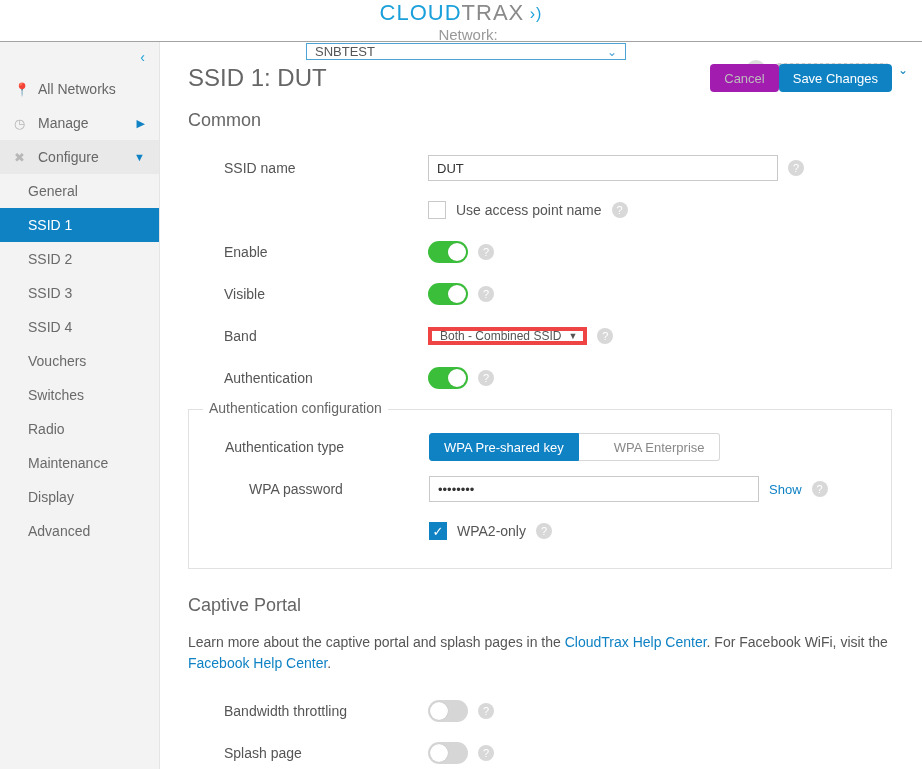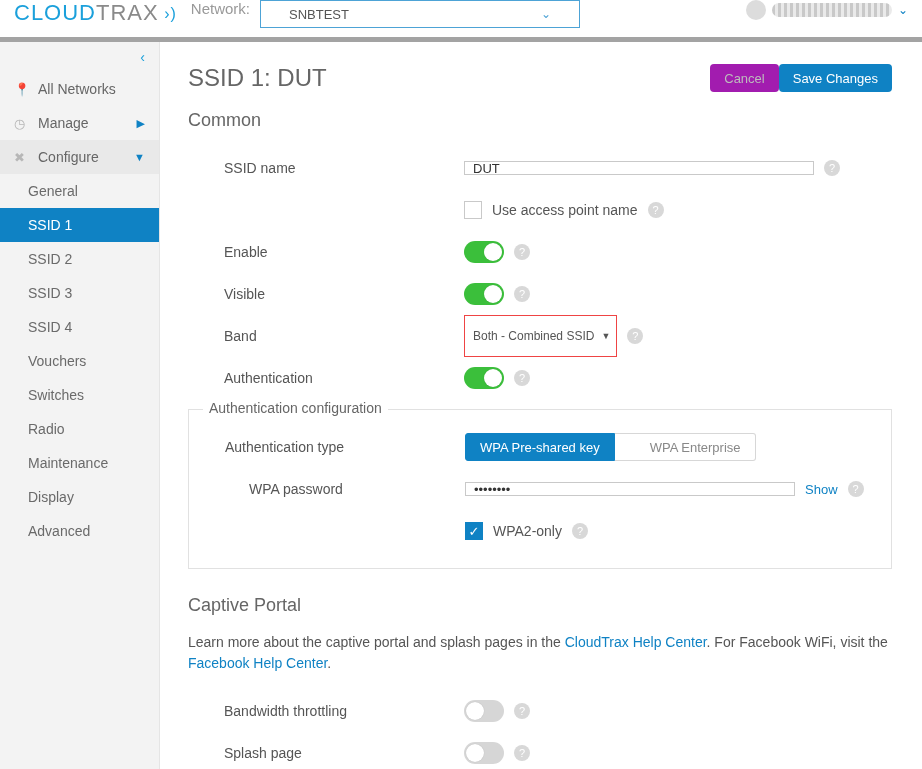--- a/index.html
+++ b/index.html
@@ -1,25 +1,25 @@
 <!DOCTYPE html>
 <html><head>
 <meta charset="utf-8">
 <style>
   * { box-sizing: border-box; margin: 0; padding: 0; }
   body { font-family: "Segoe UI", Arial, sans-serif; font-size: 14px; color: #555; background: #fff; width: 922px; }
   
   
-  .topbar { display: flex; align-items: flex-start; height: 42px; border-bottom: 5px solid #a3a3a3; padding: 0 14px; }
+  .topbar { display: flex; align-items: center; height: 42px; border-bottom: 1px solid #a3a3a3; padding: 0 14px; flex-direction: column; }
   .logo { font-size: 22px; font-weight: 400; letter-spacing: 1px; }
   .logo .c1 { color: #1ba0db; }
   .logo .c2 { color: #8a8a8a; }
   .logo .waves { color:#1ba0db; font-size:16px; vertical-align:middle; }
   .network-label { margin-left: 14px; color:#999; font-size:15px; }
-  .network-select { position: relative; margin-left: 10px; width: 320px; height:28px; border:1px solid #4da3d6; display:flex; align-items:center; padding:0 28px; color:#555; font-size:13px; cursor:pointer; }
+  .network-select { position: relative; margin-left: 10px; width: 320px; height:28px; border:1px solid #4da3d6; display:flex; align-items:center; padding:0 8px; color:#555; font-size:13px; cursor:pointer; }
   .network-select .chev { margin-left:auto; color:#4da3d6; }
   .topbar-right { margin-left:auto; display:flex; align-items:center; gap:6px; }
   .avatar { width:20px; height:20px; border-radius:50%; background:#dcdcdc; }
   .user-blur { width:120px; height:14px; border-radius:7px; background: repeating-linear-gradient(90deg,#c9c9c9 0 3px,#eaeaea 3px 6px); }
   .chev { font-size:12px; }
 
   
   .shell { display:flex; }
   .sidebar { width:160px; background:#f3f3f3; border-right:1px solid #e5e5e5; min-height:730px; }
   .collapse-row { height:30px; display:flex; align-items:center; justify-content:flex-end; padding-right:14px; color:#1ba0db; }
@@ -39,40 +39,40 @@
   
   .content { flex:1; padding: 22px 30px 20px 28px; }
   .page-head { display:flex; align-items:center; margin-bottom:18px; }
   .page-title { font-size:24px; color:#666; font-weight:400; }
   .page-head .spacer { flex:1; }
   .btn { height:28px; border-radius:4px; padding:0 14px; font-size:13px; border:none; cursor:pointer; }
   .btn-cancel { background:#a21caf; color:#bcbcbc; margin-right:0; }
   .btn-save { background:#0f82c4; color:#fff; }
   h3.section { font-size:18px; font-weight:400; color:#666; margin: 10px 0 16px 0; }
   
-  .form-row { display:flex; align-items:center; min-height:42px;gap:36px; }
+  .form-row { display:flex; align-items:center; min-height:42px; }
   .form-row .lbl { width:240px; padding-left:36px; color:#555; font-size:14px; }
   .form-row.indent .lbl { padding-left:60px; }
   .control { display:flex; align-items:center; gap:10px; }
   .help { width:16px; height:16px; border-radius:50%; background:#d8d8d8; color:#fff; font-size:11px; display:inline-flex; align-items:center; justify-content:center; }
   
-  .text-input { width:340px; height:14px; border:1px solid #c9c9c9; padding:0 8px; font-size:13px; color:#333; }
+  .text-input { width:340px; height:26px; border:1px solid #c9c9c9; padding:0 8px; font-size:13px; color:#333; }
   .text-input.wide { width:350px; }
   
   .chk { width:18px; height:18px; border:1px solid #c9c9c9; display:inline-flex; align-items:center; justify-content:center; background:#fff; }
   .chk.checked { background:#0f82c4; border-color:#0f82c4; color:#fff; font-size:13px; }
   
   .toggle { width:40px; height:22px; border-radius:11px; position:relative; }
   .toggle.on { background:#3bbf3b; }
   .toggle.off { background:#d6d6d6; }
   .toggle .knob { position:absolute; width:18px; height:18px; border-radius:50%; background:#fff; top:2px; box-shadow:0 0 1px rgba(0,0,0,.2);}
   .toggle.on .knob { right:2px; }
   .toggle.off .knob { left:2px; }
 
-  .select { height:42px; border:1px solid #ef4444; padding:0 22px 0 8px; font-size:12px; position:relative; display:inline-flex; align-items:center; min-width:130px; background:#fff; }
+  .select { height:18px; border:4px solid #ef4444; padding:0 22px 0 8px; font-size:12px; position:relative; display:inline-flex; align-items:center; min-width:130px; background:#fff; }
   .select::after { content:"▼"; position:absolute; right:6px; font-size:9px; color:#555; }
   
   .fieldset { border:1px solid #e1e1e1; padding: 18px 14px 16px 14px; margin-top:10px; }
   .fieldset .legend { position:relative; top:-28px; background:#fff; display:inline-block; padding:0 6px; color:#666; font-size:14px; }
   .fieldset .body { margin-top:-18px; }
   
   .seg { display:inline-flex; }
   .seg .opt { height:28px; padding:0 14px; display:inline-flex; align-items:center; font-size:13px; border:1px solid #d7d7d7; }
   .seg .opt.first { border-radius:3px 0 0 3px; }
   .seg .opt.last  { border-radius:0 3px 3px 0; border-left:none; }

